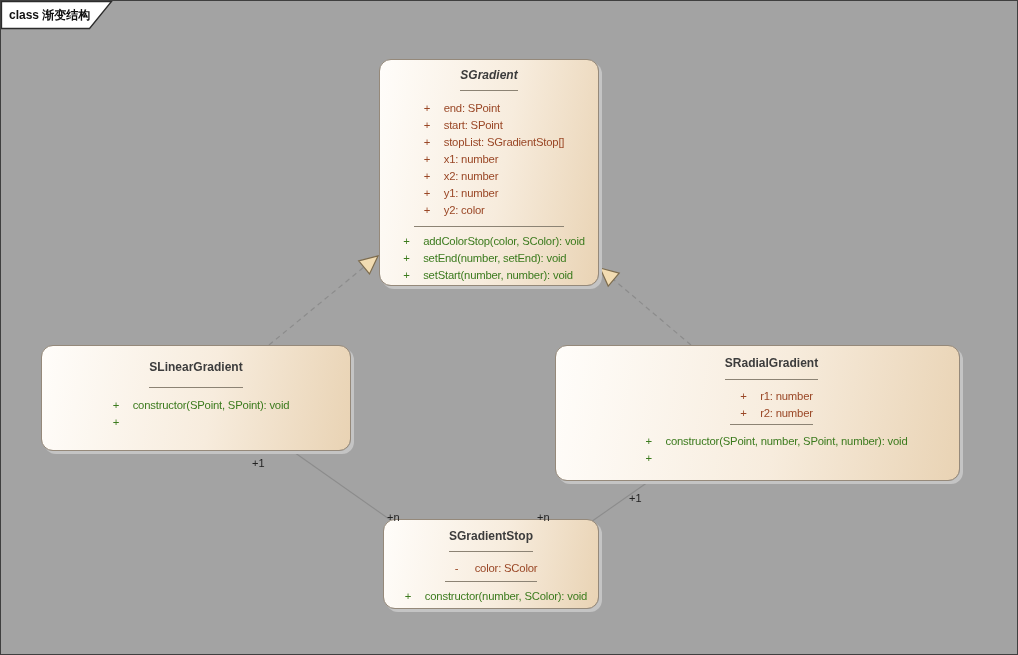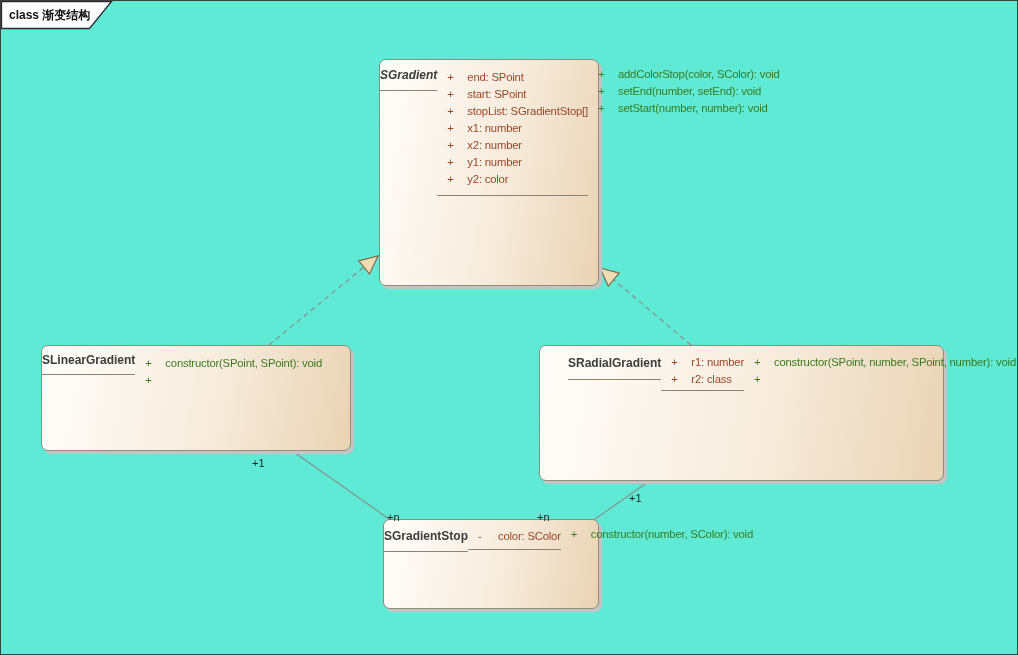--- a/index.html
+++ b/index.html
@@ -1,31 +1,31 @@
 <!DOCTYPE html>
 <html style="--attribute-text: #9a4726; --method-text: #3c7b1e; --box-fill-light: #fffdfa; --box-fill-dark: #e9d3b4; --box-border: #95897a; --box-shadow: #c4c4c4; --connector: #8c8c8c; --arrow-fill: #f2dcb2; --arrow-stroke: #7d6c4e;"><head>
 <meta charset="utf-8">
 <style>
   html,body{margin:0;padding:0;background:#e8e8e8;font-family:"Liberation Sans",sans-serif;}
   .canvas{
     position:relative;width:1018px;height:655px;box-sizing:border-box;
-    background:#5eead4;border:1px solid #3f3f3f;overflow:hidden;
+    background:#a3a3a3;border:1px solid #3f3f3f;overflow:hidden;
   }
   .overlay{position:absolute;left:0;top:0;width:1018px;height:655px;z-index:0;}
   .frame-tab{position:absolute;left:0;top:0;z-index:2;}
   .frame-tab-label{
     position:absolute;left:8px;top:6px;z-index:3;
     font-size:12px;font-weight:bold;color:#111;white-space:nowrap;letter-spacing:0;
   }
   .uml-class{
     position:absolute;z-index:1;box-sizing:border-box;
-    border:1px solid var(--box-border,#95897a);border-radius:7px;
+    border:1px solid var(--box-border,#95897a);border-radius:12px;
     background:linear-gradient(100deg,var(--box-fill-light,#fffdfa) 0%,#f7ecdd 55%,var(--box-fill-dark,#e9d3b4) 100%);
     box-shadow:3px 3px 0 var(--box-shadow,#c4c4c4);
-    display:flex;
+    display:flex;flex-direction:column;align-items:center;
   }
   .uml-class .title{
     flex:0 0 auto;display:flex;align-items:center;justify-content:center;
     font-size:12px;font-weight:bold;color:#3c3c3c;
     border-bottom:1px solid #8c8374;box-sizing:border-box;
   }
   .uml-class.abstract .title{font-style:italic;}
   .compartment{box-sizing:border-box;flex:0 0 auto;}
   .compartment.sep{border-bottom:1px solid #8c8374;}
   .compartment.grow{flex:1 1 auto;}
@@ -105,42 +105,42 @@
         <span class="txt">setEnd(number, setEnd): void</span>
         </div>
       <div class="member-row meth">
         <span class="vis">+</span>
         <span class="txt">setStart(number, number): void</span>
         </div>
     </div>
   </div>
 
   <div class="uml-class" style="left:40px;top:344px;width:310px;height:106px;">
-    <div class="title" style="height:29px;">SLinearGradient</div>
+    <div class="title" style="height:42px;">SLinearGradient</div>
     <div class="compartment grow" style="padding-top:8px;">
       <div class="member-row meth">
         <span class="vis">+</span>
         <span class="txt">constructor(SPoint, SPoint): void</span>
         </div>
       <div class="member-row meth">
         <span class="vis">+</span>
         </div>
     </div>
   </div>
 
-  <div class="uml-class" style="left:538px;top:344px;width:405px;height:136px;padding-left:28px;">
+  <div class="uml-class" style="left:554px;top:344px;width:405px;height:136px;padding-left:28px;">
     <div class="title" style="height:34px;">SRadialGradient</div>
     <div class="compartment sep" style="height:45px;padding-top:7px;">
       <div class="member-row attr">
         <span class="vis">+</span>
         <span class="txt">r1: number</span>
         </div>
       <div class="member-row attr">
         <span class="vis">+</span>
-        <span class="txt">r2: class</span>
+        <span class="txt">r2: number</span>
         </div>
     </div>
     <div class="compartment grow" style="padding-top:7px;">
       <div class="member-row meth">
         <span class="vis">+</span>
         <span class="txt">constructor(SPoint, number, SPoint, number): void</span>
         </div>
       <div class="member-row meth">
         <span class="vis">+</span>
         </div>

